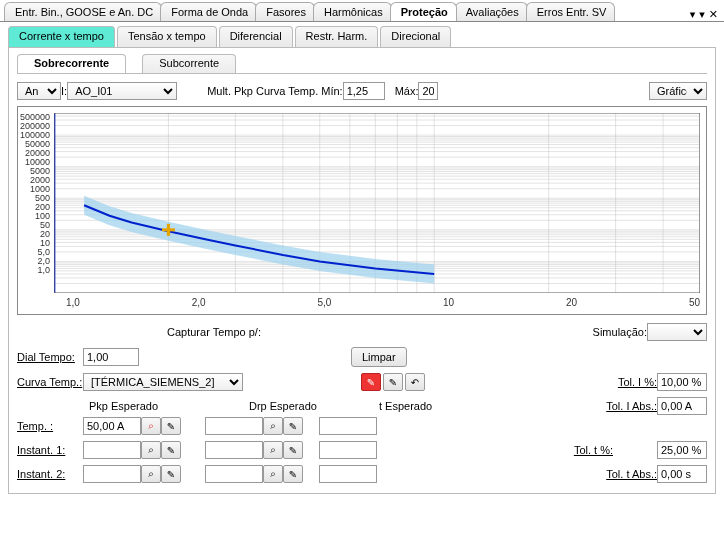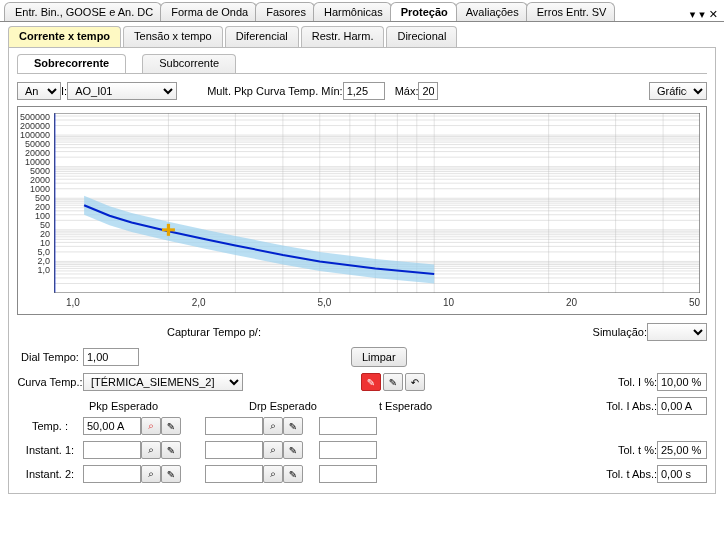--- a/index.html
+++ b/index.html
@@ -5,37 +5,37 @@
 * { box-sizing: border-box; margin: 0; padding: 0; }
 body { font-family: "Segoe UI", Tahoma, sans-serif; font-size: 11px; background: #fff; width: 724px; height: 543px; overflow: hidden; }
 .top-tabs { display: flex; align-items: flex-end; height: 22px; border-bottom: 1px solid #888; padding-left: 4px; }
 .top-tab { padding: 3px 8px 3px 10px; border: 1px solid #aaa; border-bottom: none; border-radius: 6px 6px 0 0; margin-right: -2px; background: linear-gradient(#fafafa,#e8e8e8); position: relative; font-size: 11px; }
 .top-tab.active { background: #fff; font-weight: bold; z-index: 2; }
 .top-tabs-right { margin-left: auto; display: flex; gap: 4px; padding-right: 6px; align-items: center; font-size: 11px; }
 .top-tabs-right span { cursor: pointer; }
 .panel { padding: 4px 8px 8px 8px; }
 .sub-tabs1 { display: flex; height: 22px; border-bottom: 1px solid #bbb; }
 .sub-tab1 { padding: 3px 10px; border: 1px solid #bbb; border-bottom: none; border-radius: 4px 4px 0 0; margin-right: 2px; background: linear-gradient(#f7f7f7,#e9e9e9); }
-.sub-tab1.active { background: #fef9c3; font-weight: bold; }
+.sub-tab1.active { background: #5eead4; font-weight: normal; }
 .content-box { border: 1px solid #bbb; border-top: none; padding: 6px 8px 10px 8px; }
 .sub-tabs2 { display: flex; height: 20px; border-bottom: 1px solid #bbb; margin-bottom: 8px; }
 .sub-tab2 { padding: 2px 16px; border: 1px solid #bbb; border-bottom: none; border-radius: 4px 4px 0 0; margin-right: 16px; background: linear-gradient(#f7f7f7,#ececec); font-size: 11px; }
 .sub-tab2.active { background: #fff; font-weight: bold; }
 .row { display: flex; align-items: center; margin-bottom: 6px; }
 select, input[type=text] { font-size: 11px; border: 1px solid #999; padding: 1px 3px; height: 18px; background: #fff; }
 input[type=text] { text-align: left; }
 .sel { background: linear-gradient(#fff,#eee); }
 button { font-size: 11px; border: 1px solid #999; background: linear-gradient(#f8f8f8,#e4e4e4); padding: 2px 10px; border-radius: 3px; height: 20px; }
 .chart-wrap { border: 1px solid #888; padding: 6px 6px 6px 2px; margin-bottom: 8px; background: #fff; }
 .chart { display: flex; }
 .ylabels { display: flex; flex-direction: column; justify-content: flex-start; text-align: right; font-size: 9px; color: #333; padding-right: 4px; }
 .ylabels div { line-height: 1; }
 .plot-area { flex: 1; height: 180px; position: relative; }
 .xlabels { display: flex; justify-content: space-between; font-size: 10px; margin-top: 4px; color: #333; }
-.lbl { text-align: center; white-space: nowrap; }
+.lbl { text-align: left; white-space: nowrap; text-decoration: underline; }
 .lbl-l { text-align: left; white-space: nowrap; }
 .icon-btn { width: 20px; height: 18px; border: 1px solid #999; background: linear-gradient(#f8f8f8,#e4e4e4); border-radius: 2px; display: inline-flex; align-items: center; justify-content: center; font-size: 10px; }
 .icon-btn.red { background: #e33; border-color: #b22; color: #fff; }
 .icon-btn-group { display: flex; gap: 2px; }
 .highlight-input { background: #cceaff; border: 1px solid #2a7ad4; }
 .radio-row { display: flex; align-items: center; gap: 6px; }
 .radio-row label { display: flex; align-items: center; gap: 3px; }
 </style>
 </head>
 <body>
@@ -256,21 +256,21 @@
       <span class="icon-btn">⌕</span>
       <span class="icon-btn">✎</span>
       <span style="flex:0 0 24px"></span>
       <input type="text" style="width: 58px;">
       <span class="icon-btn">⌕</span>
       <span class="icon-btn">✎</span>
       <span style="flex:0 0 16px"></span>
       <input type="text" style="width: 58px;">
       <span style="flex:1"></span>
       <span class="lbl">Tol. t %:</span>
-      <input type="text" style="width: 50px;" value="25,00 %">
+      <input type="text" style="width: 50px; margin-left: 44px;" value="25,00 %">
     </div>
 
     <div class="row" style="margin-bottom:0">
       <span class="lbl" style="width:66px">Instant. 2:</span>
       <input type="text" style="width: 58px;">
       <span class="icon-btn">⌕</span>
       <span class="icon-btn">✎</span>
       <span style="flex:0 0 24px"></span>
       <input type="text" style="width: 58px;">
       <span class="icon-btn">⌕</span>

